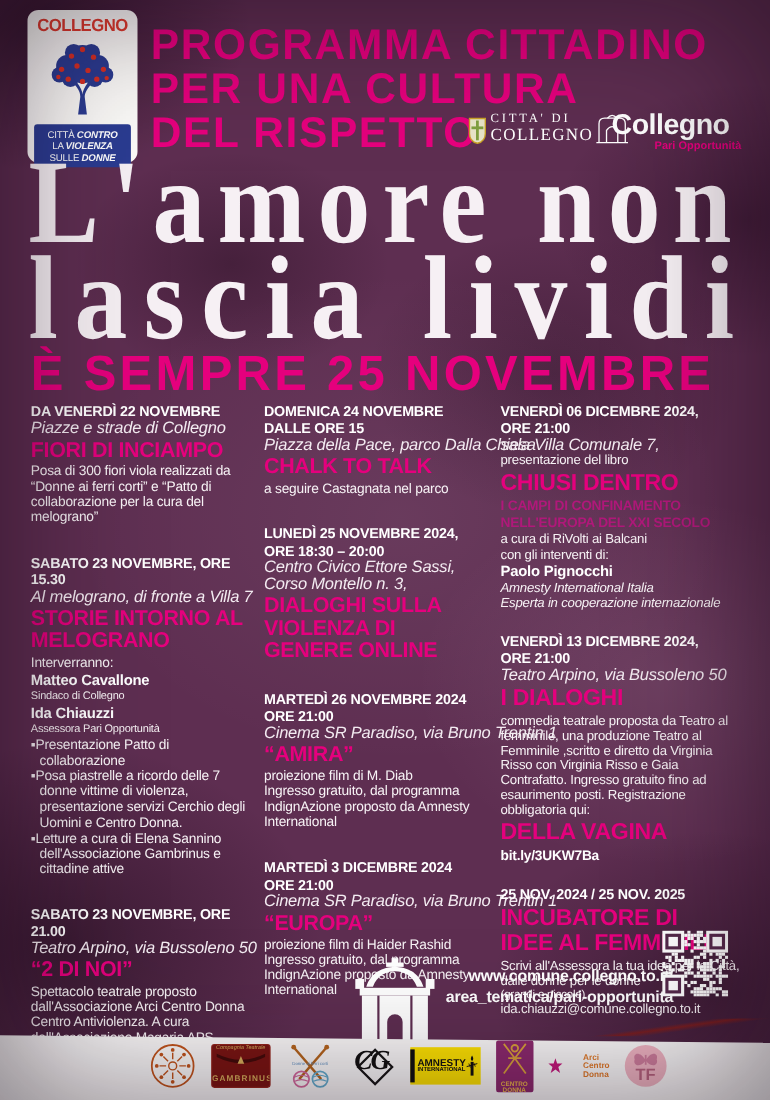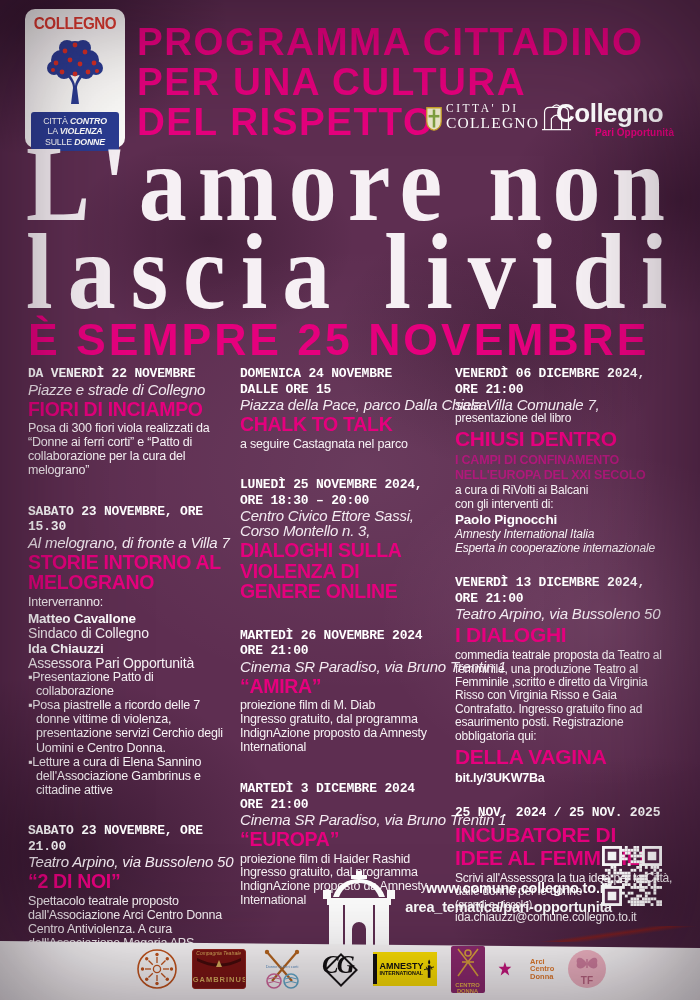--- a/index.html
+++ b/index.html
@@ -45,30 +45,30 @@
   .strap{position:absolute; left:28px; top:314px; color:#e5007d; font-weight:bold;
     font-size:45px; letter-spacing:3px; transform:scaleX(.99); transform-origin:left top; white-space:nowrap;}
   
   .col{position:absolute; top:366px; color:#f7f2f5;}
   .col1{left:28px; width:203px;}
   .col2{left:240px; width:204px;}
   .col3{left:455px; width:220px;}
   .event{margin-bottom:26px;}
   .col3 .event{margin-bottom:20px;}
   .ln{letter-spacing:-.2px;}
-  .ln-date{font-weight:bold; font-size:13px; line-height:15.5px; color:#fff;font-family:Liberation Mono, monospace;}
+  .ln-date{font-weight:bold; font-size:13px; line-height:15.5px; color:#fff;}
   .ln-venue{font-style:italic; font-size:15px; line-height:15px; color:#f3ebf1; white-space:nowrap;}
   .ln-title{font-weight:bold; font-size:19.5px; line-height:20.5px; color:#e5007d; letter-spacing:-.3px; margin-top:2px; margin-bottom:3px;}
   .ln-title + .ln-title{margin-top:-3px;}
   .col3 .ln-title{font-size:21px; line-height:23px;}
   .ln-subtitle{font-weight:bold; font-size:12.5px; line-height:14.5px; color:#b0187a; margin-bottom:2px;}
   .ln-body{font-size:12.5px; line-height:13.9px;}
   .col3 .ln-body{font-size:12px; line-height:13.4px;}
   .ln-person{font-weight:bold; font-size:13.5px; line-height:15px; color:#fff; margin-top:1px;}
-  .ln-role{font-size:14px; line-height:14px;}
+  .ln-role{font-size:10px; line-height:14px;}
   .ln-rolei{font-style:italic; font-size:12px; line-height:14px;}
   .ln-bullet{font-size:12.5px; line-height:14.2px; padding-left:8px; text-indent:-8px;}
   .ln-link{font-weight:bold; font-size:12.5px; line-height:14px; color:#fff;}
   .ln-note{font-size:10.5px; line-height:12px;}
   .ln-email{font-size:12px; line-height:14px;}
   
   .arch-monument{position:absolute; left:321px; top:871px;}
   .website{position:absolute; left:400px; top:879px; width:212px; text-align:right;
     color:#fff; font-weight:bold; font-size:14.5px; line-height:19px; letter-spacing:-.2px;}
   .qr{position:absolute; left:602px; top:846px; width:60px; height:60px;}
@@ -89,21 +89,21 @@
   .lg-amn{width:64px; height:34px; background:#ffe400; display:flex; align-items:center; box-sizing:border-box; padding:2px 3px 2px 0;}
   .lg-amn .bar{width:5px; height:100%; background:#111; margin-right:3px;}
   .lg-amn .at{color:#111; line-height:1;}
   .lg-amn .a1{font-size:9px; font-weight:bold;}
   .lg-amn .a2{font-size:5.4px; font-weight:bold;}
   .lg-cd{width:34px; height:47px; background:#8c2a6e; border-radius:2px; text-align:center; box-sizing:border-box; padding-top:2px;}
   .lg-cd .cdt{color:#e9b54a; font-size:5.8px; font-weight:bold; line-height:6.4px;}
   .lg-arci{width:56px; height:40px; display:flex; align-items:center; gap:18px;}
   .lg-arci .art{color:#e07b2a; font-size:7.5px; font-weight:bold; line-height:7.5px;}
   .lg-tf{width:38px; height:38px; border-radius:50%; background:#f1b6c4; position:relative; text-align:center;}
-  .lg-tf .tft{position:absolute; left:0; right:0; bottom:2px; color:#b8647f; font-size:10px; font-weight:bold;}
+  .lg-tf .tft{position:absolute; left:0; right:0; bottom:2px; color:#b8647f; font-size:15px; font-weight:bold;}
 </style>
 </head>
 <body>
 
 <div class="poster">
 
   <div class="badge">
     <div class="badge-city">COLLEGNO</div>
     <svg class="badge-tree" width="74" height="72" viewBox="0 0 70 72">
       <g fill="#2b3c92">

